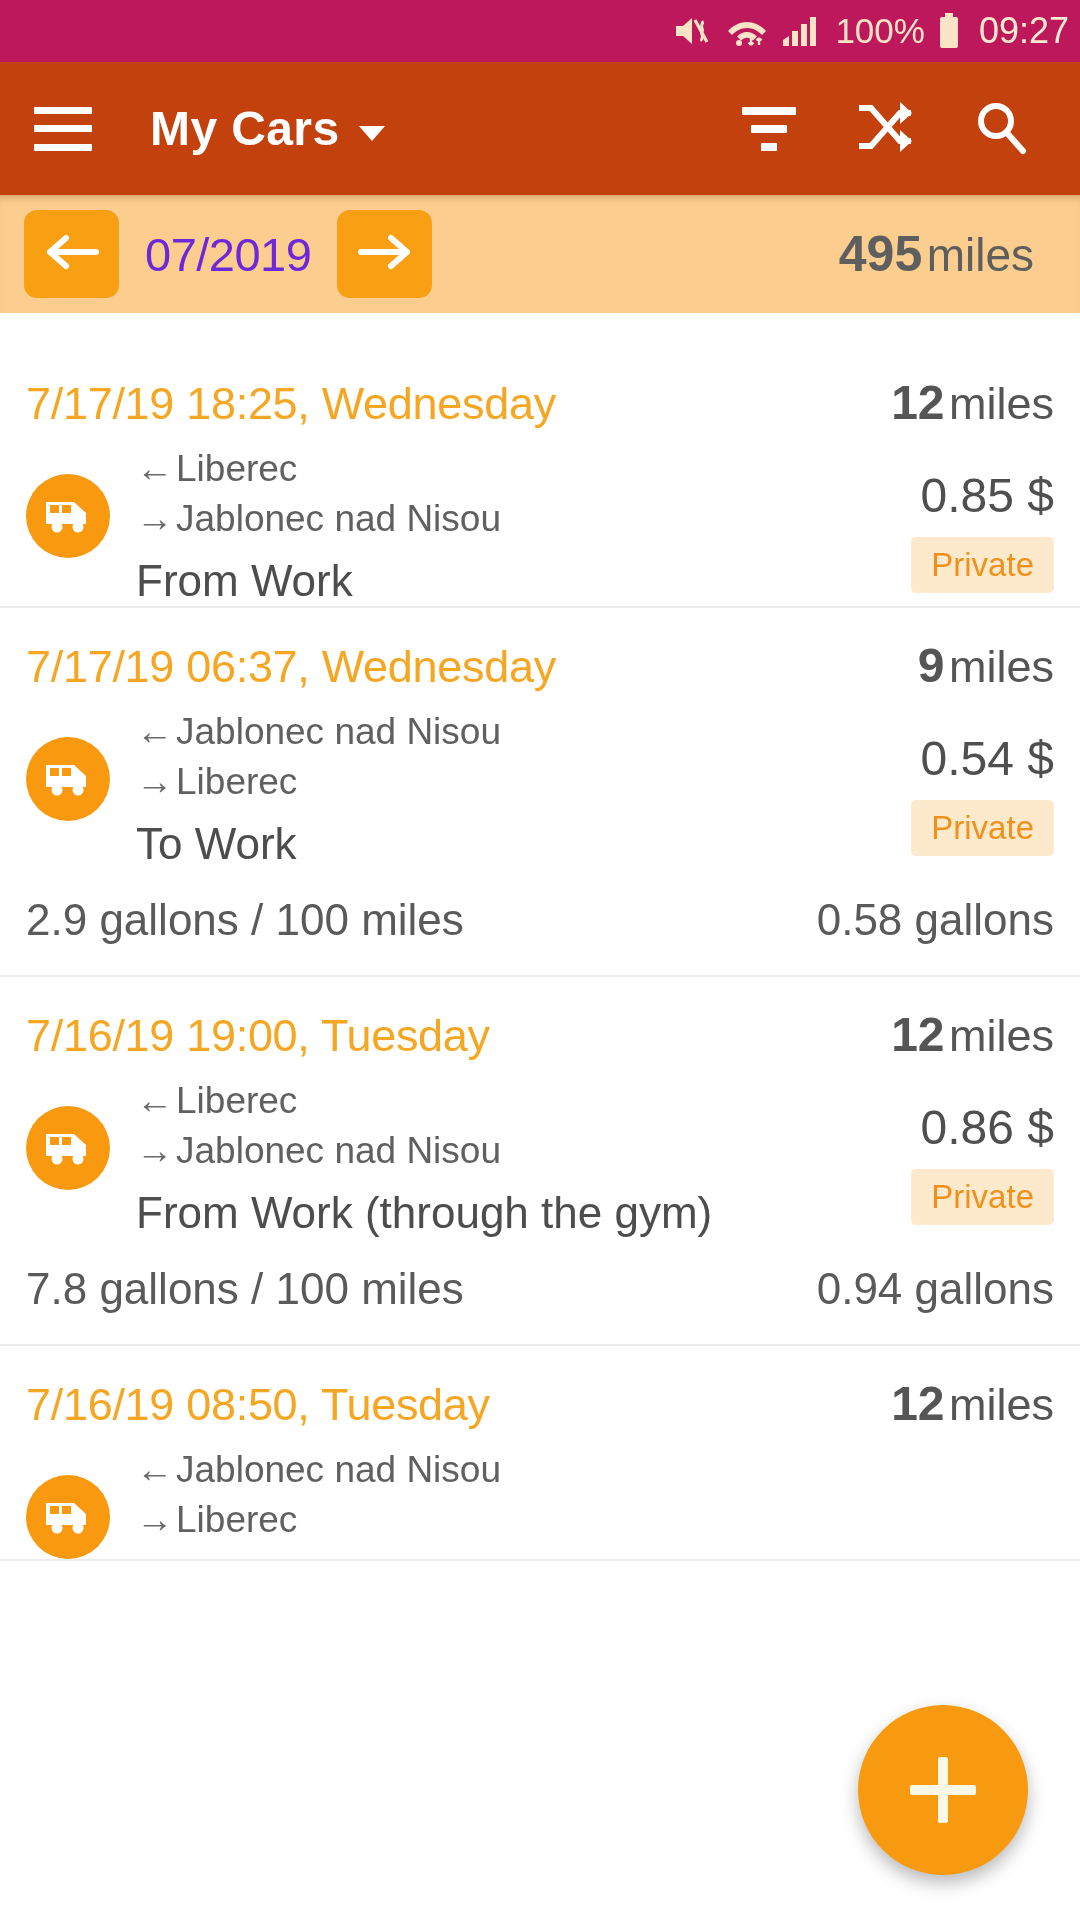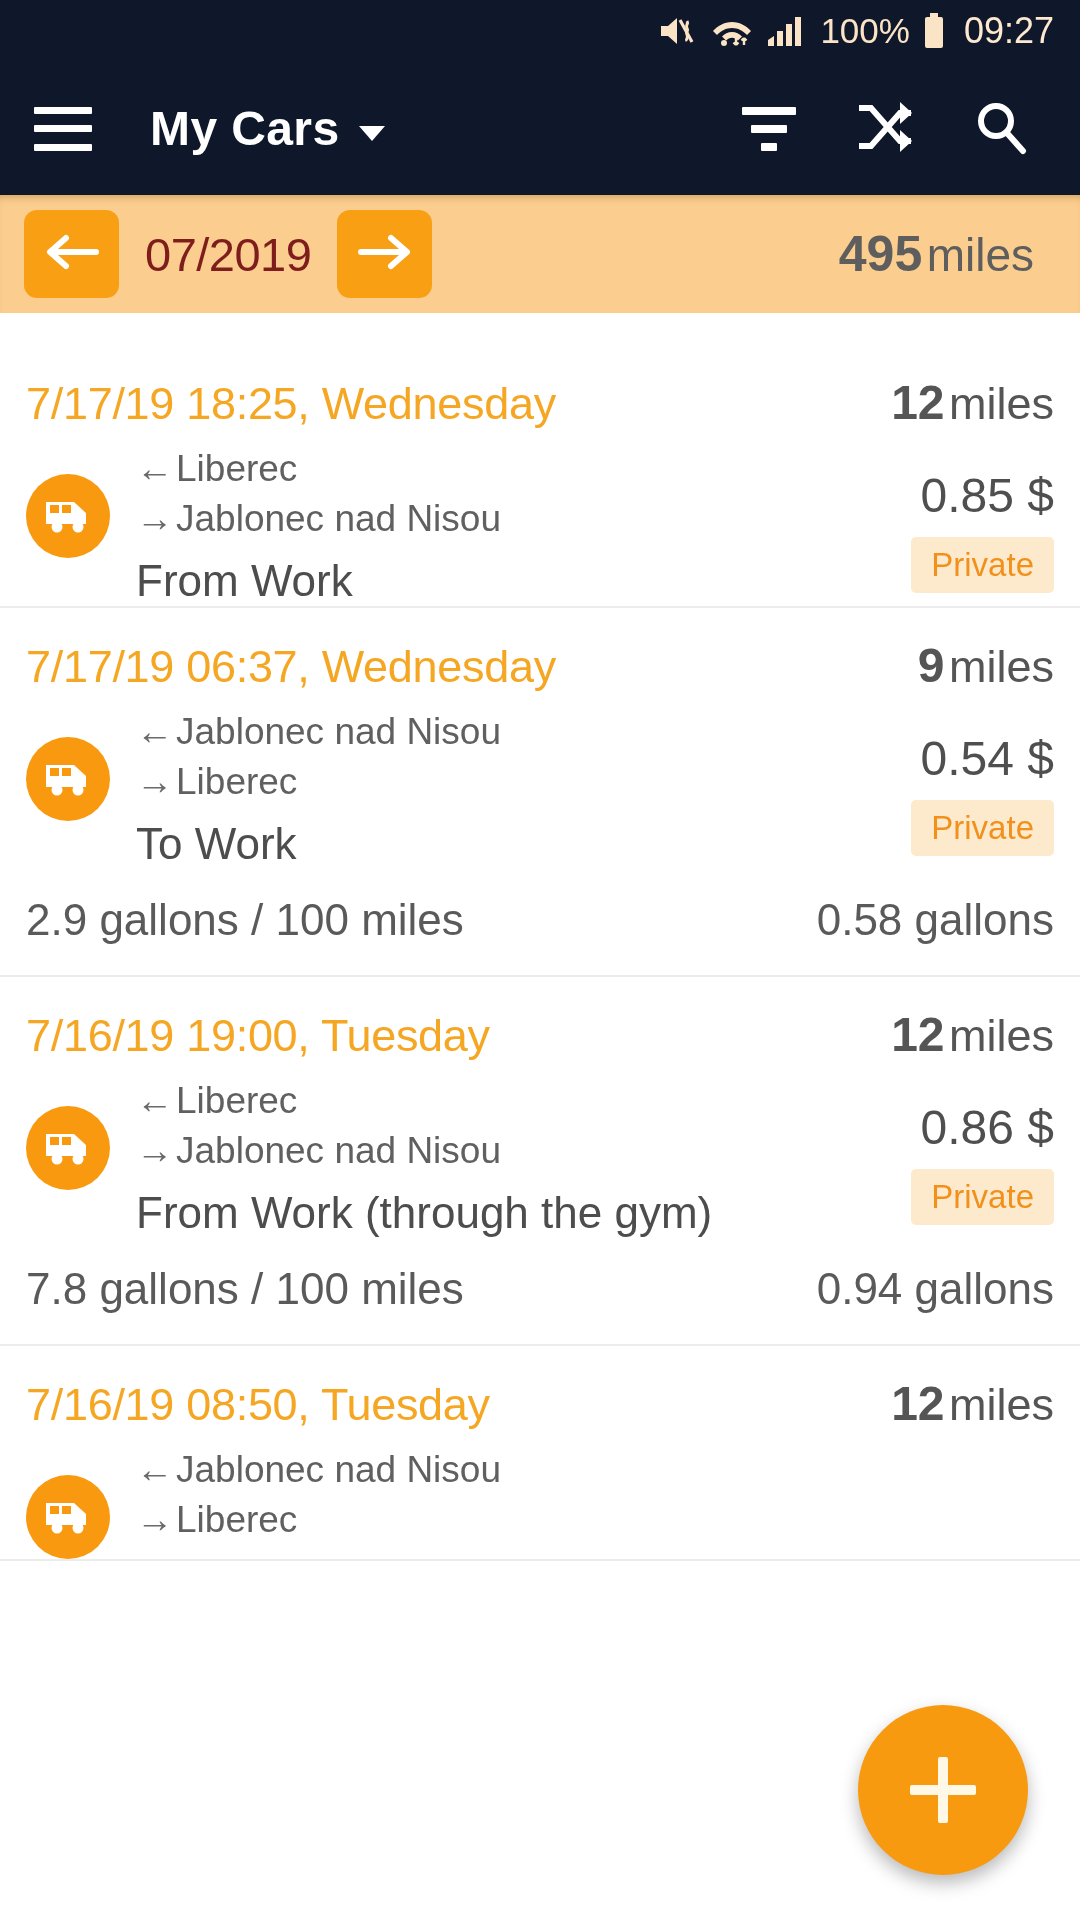--- a/index.html
+++ b/index.html
@@ -6,31 +6,31 @@
   html, body {
     width:1080px; height:1920px;
     background:#ffffff;
     font-family:"Liberation Sans", sans-serif;
     overflow:hidden;
   }
   #app { position:relative; width:1080px; height:1920px; overflow:hidden; background:#fff; }
 
   
   .statusbar {
-    height:62px; background:#0f172a; color:#fde9cf;
+    height:62px; background:#be185d; color:#fde9cf;
     display:flex; align-items:center; justify-content:flex-end;
-    padding-right:26px; gap:12px;
+    padding-right:11px; gap:12px;
   }
   .sb-icon { display:flex; align-items:center; }
   .sb-text { font-size:35px; font-weight:400; letter-spacing:0px; color:#fbe3c6; }
   .sb-clock { font-size:36px; color:#fde9cf; margin-left:6px; }
 
   
   .appbar {
-    height:133px; background:#0f172a;
+    height:133px; background:#c2410c;
     display:flex; align-items:center; padding:0 34px;
     position:relative;
   }
   .hamburger { width:58px; height:44px; display:flex; flex-direction:column; justify-content:space-between; cursor:pointer; }
   .hamburger i { display:block; height:7px; background:#fff; border-radius:1px; }
   .appbar-title {
     color:#ffffff; font-size:48px; font-weight:700; margin-left:58px; letter-spacing:0.4px;
     white-space:nowrap;
   }
   .title-caret {
@@ -53,21 +53,21 @@
     display:flex; align-items:center; padding:0 24px;
     box-shadow: inset 0 7px 9px -6px rgba(120,70,0,.40);
     position:relative;
   }
   .navbtn {
     width:95px; height:88px; background:#f99f14; border-radius:13px;
     display:flex; align-items:center; justify-content:center; cursor:pointer;
     flex:none;
   }
   .month-label {
-    font-size:47px; color:#7f1d1d; font-weight:400;
+    font-size:47px; color:#6d28d9; font-weight:400;
     margin:0 26px; letter-spacing:-0.5px; white-space:nowrap;
   }
   .total {
     margin-left:auto; padding-right:22px; white-space:nowrap; color:#5e5e5e;
   }
   .total b { font-size:50px; font-weight:700;text-align:center; }
   .total span { font-size:46px; font-weight:400; }
 
   
   .list { position:absolute; top:313px; left:0; right:0; bottom:0; overflow:hidden; background:#fff;margin-top:32px; }

